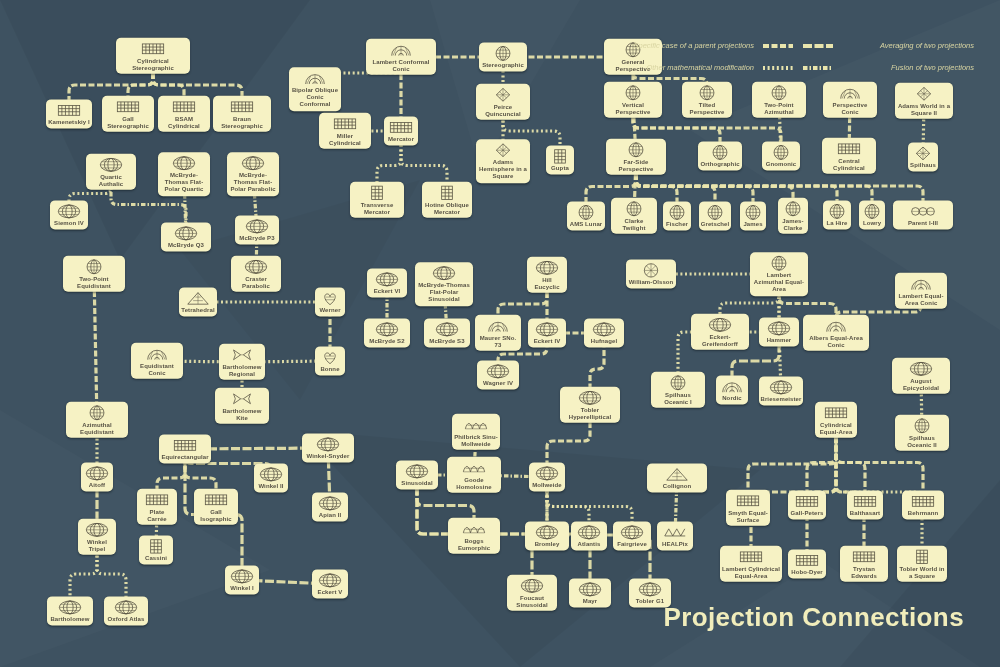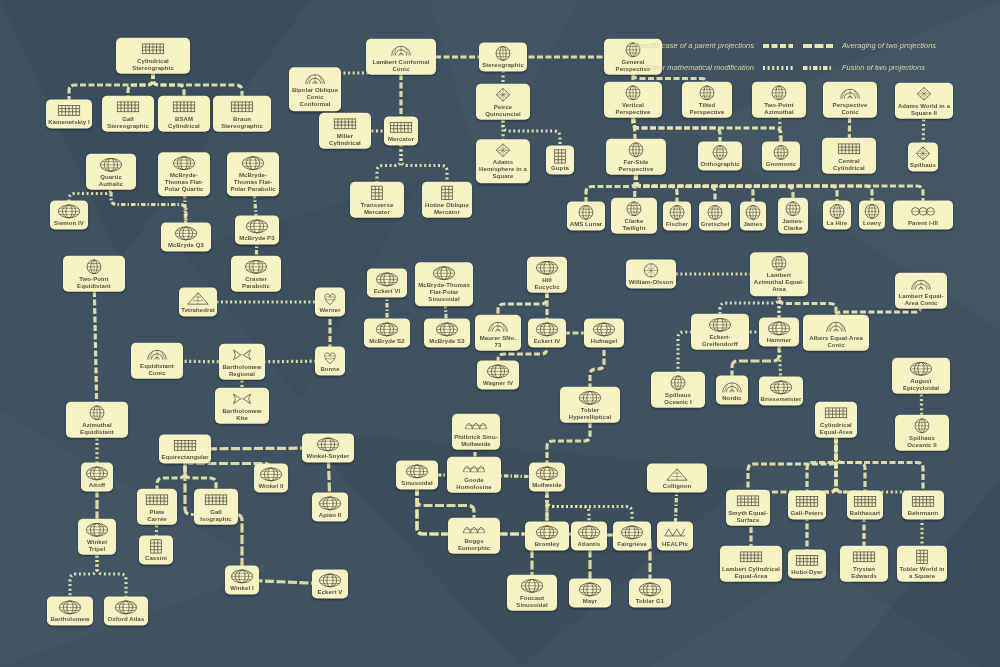--- a/index.html
+++ b/index.html
@@ -15,21 +15,21 @@
         display:flex;flex-direction:column;align-items:center;justify-content:center;
         padding:3px 2px 2px;box-shadow:0 1px 2px rgba(16,26,32,.5);z-index:2;}
   .node .ic{display:block;margin-bottom:1px;}
   .node .ic svg{display:block;}
   .node .lbl{font-size:6px;font-weight:bold;line-height:1.2;color:#565144;text-align:center;
              letter-spacing:.1px;}
   #legend{position:absolute;top:36px;right:26px;z-index:3;}
   .lg-row{display:flex;align-items:center;gap:8px;margin-bottom:4px;}
   .lg-label{font-size:7.5px;font-style:italic;color:#d9d5a2;white-space:nowrap;}
   .lg-label.l{width:152px;text-align:right;}
-  .lg-label.r{width:132px;text-align:left;}
+  .lg-label.r{width:132px;text-align:right;}
   .lg-swatch path{fill:none;stroke:#e9e5ad;stroke-width:4;}
   .sw-parent{stroke-dasharray:6 2.5;}
   .sw-mod{stroke-dasharray:2 2.6;}
   .sw-avg{stroke-dasharray:9 2.5;}
   .sw-fusion{stroke-dasharray:4.5 2 1.5 2;}
   #title{position:absolute;right:36px;top:602px;font-size:26px;font-weight:bold;color:#f1edbb;
          letter-spacing:.4px;z-index:3;}
 </style>
 </head>
 <body>
@@ -1439,13 +1439,14 @@
         <span><svg class="lg-swatch" width="32" height="8">
             <path class="sw-mod" d="M1 4H31"></path>
           </svg></span>
         <span><svg class="lg-swatch" width="32" height="8">
             <path class="sw-fusion" d="M1 4H31"></path>
           </svg></span>
         <span class="lg-label r">Fusion of two projections</span>
       </div>
     </div>
 
+  <div id="title">Projection Connections</div>
 </div>
 
 </body></html>

